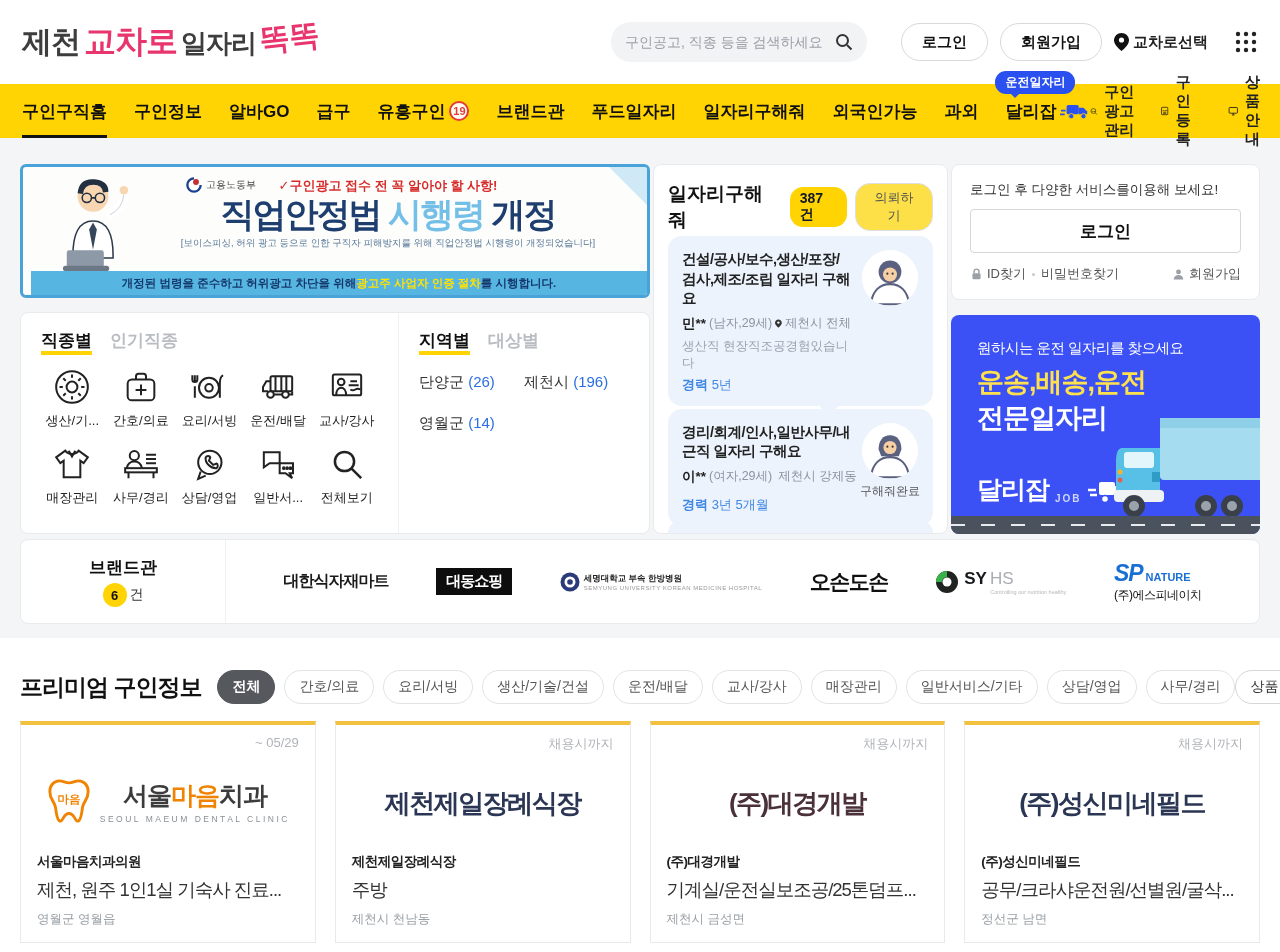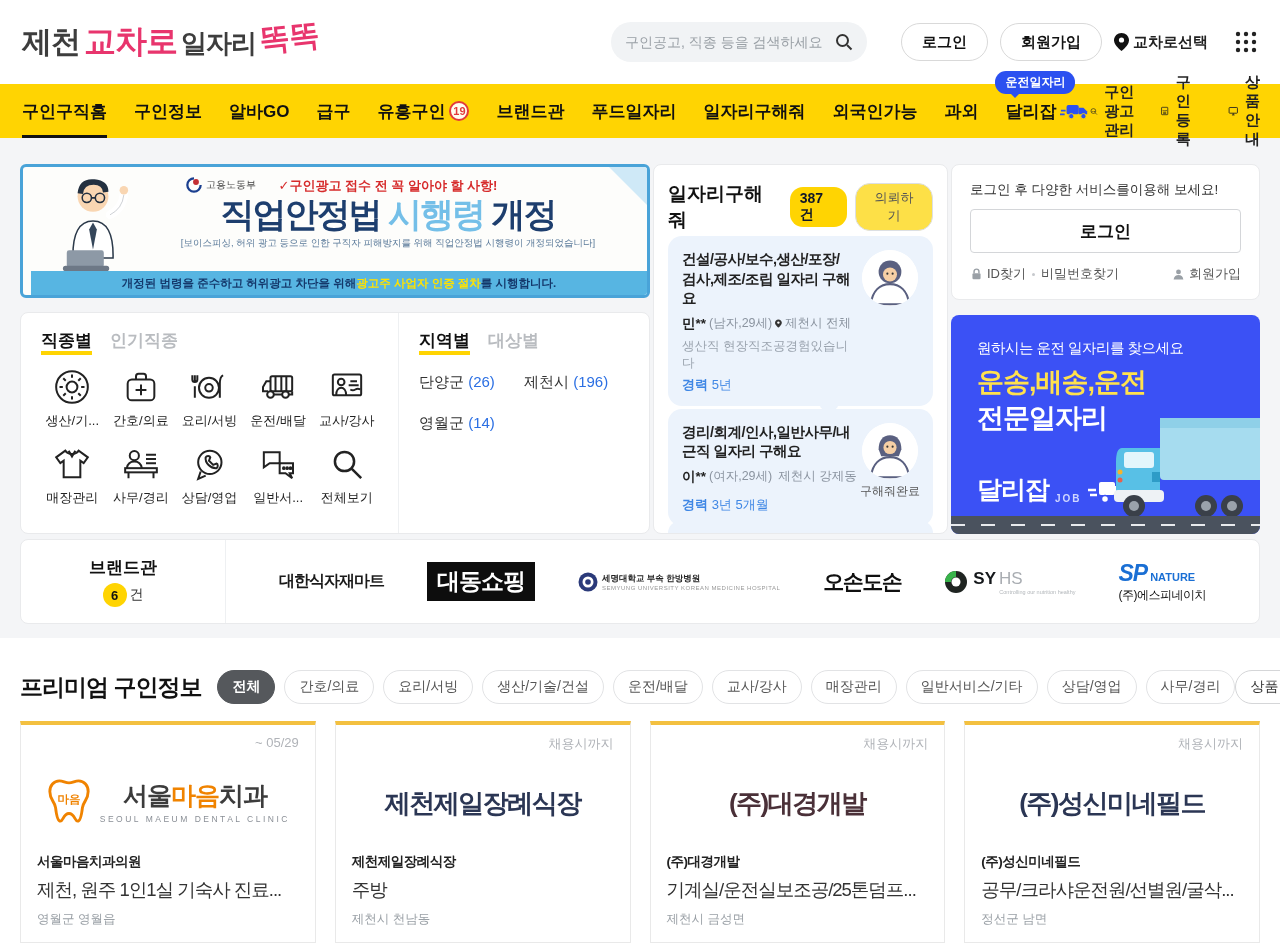--- a/index.html
+++ b/index.html
@@ -133,21 +133,21 @@
   .brands { margin-top:5px; height:85px; display:flex; align-items:stretch; }
   .brand-head { width:205px; border-right:1px solid #eef0f2; display:flex; flex-direction:column;
     align-items:center; justify-content:center; gap:4px; }
   .brand-title { font-size:17px; font-weight:800; color:#111; }
   .brand-count { display:flex; align-items:center; gap:3px; font-size:14px; color:#333; }
   .bc-circle { width:24px; height:24px; background:#ffd402; border-radius:50%; display:flex; align-items:center;
     justify-content:center; font-size:13px; font-weight:800; color:#111; }
   .brand-logos { flex:1; display:flex; align-items:center; justify-content:space-evenly; padding:0 10px; }
   .bl { display:flex; align-items:center; gap:5px; cursor:pointer; }
   .bl-mart { font-size:16px; font-weight:800; color:#1a1a1a; letter-spacing:-1px; }
-  .bl-daedong { background:#0d0d0d; color:#fff; font-size:23px; font-weight:800; padding:4px 10px; letter-spacing:-1px; }
+  .bl-daedong { background:#0d0d0d; color:#fff; font-size:15px; font-weight:800; padding:4px 10px; letter-spacing:-1px; }
   .bl-uni { display:flex; align-items:center; gap:4px; }
   .bl-uni-text { display:flex; flex-direction:column; }
   .bl-uni-l1 { font-size:8.5px; font-weight:700; color:#222; }
   .bl-uni-l2 { font-size:6px; color:#999; letter-spacing:0.5px; }
   .bl-oson { font-size:21px; font-weight:800; color:#101010; letter-spacing:-1.5px; }
   .bl-sy { display:flex; flex-direction:column; }
   .bl-sy-row { display:flex; align-items:center; gap:3px; }
   .bl-sy-sy { font-size:17px; font-weight:800; color:#15181b; letter-spacing:0; }
   .bl-sy-hs { font-size:17px; font-weight:400; color:#a9adb2; }
   .bl-sy-tag { font-size:5.5px; color:#b3b7bb; margin-left:26px; }

